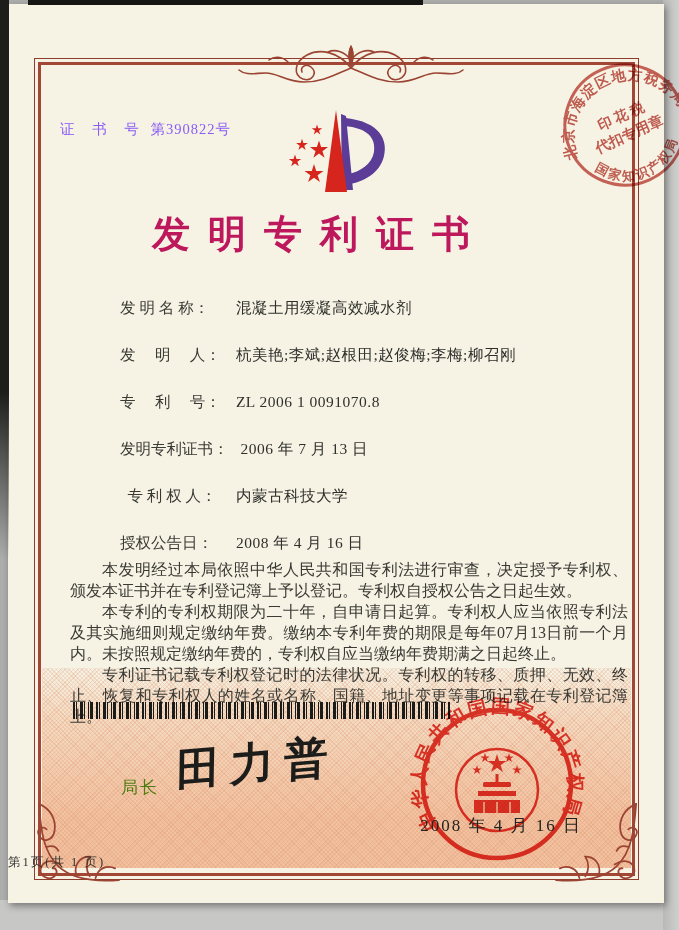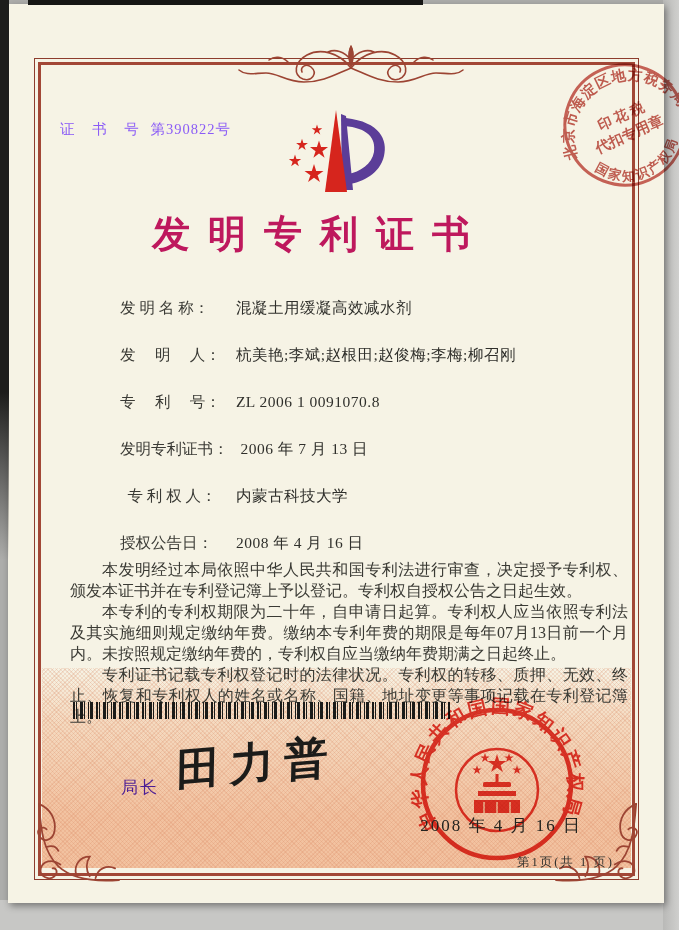--- a/index.html
+++ b/index.html
@@ -55,30 +55,30 @@
   .barcode{
     position:absolute;left:65px;top:698px;width:377px;height:17px;
     background:repeating-linear-gradient(90deg,
       #1b1b19 0 2px, rgba(0,0,0,0) 2px 3px,
       #1b1b19 3px 4px, rgba(0,0,0,0) 4px 7px,
       #1b1b19 7px 10px, rgba(0,0,0,0) 10px 11px,
       #1b1b19 11px 12px, rgba(0,0,0,0) 12px 15px,
       #1b1b19 15px 16px, rgba(0,0,0,0) 16px 17px,
       #1b1b19 17px 20px, rgba(0,0,0,0) 20px 23px);
   }
-  .director{position:absolute;left:113px;top:772px;font-size:17px;color:#4c1d95;letter-spacing:2px;}
+  .director{position:absolute;left:113px;top:772px;font-size:17px;color:#4d7c0f;letter-spacing:2px;}
   .signature{
     position:absolute;left:168px;top:730px;font-size:44px;font-weight:bold;color:#1c1c1a;
     transform:rotate(-5deg) skewX(-6deg);letter-spacing:10px;
     font-family:"DejaVu Sans",sans-serif;
   }
   .seal-svg{position:absolute;left:398px;top:686px;mix-blend-mode:multiply;}
   .seal-date{position:absolute;left:408px;top:810px;width:170px;text-align:center;font-size:17px;color:#23231f;letter-spacing:2px;}
   .tax-stamp{position:absolute;left:542px;top:46px;transform:rotate(-24deg);mix-blend-mode:multiply;opacity:.82;}
-  .footer-page{position:absolute;left:0;right:50px;top:850px;text-align:right;font-size:12.5px;color:#33332f;letter-spacing:2px;}
+  .footer-page{position:absolute;left:0;right:50px;top:850px;text-align:left;font-size:12.5px;color:#33332f;letter-spacing:2px;}
   .logo-svg{position:absolute;left:272px;top:96px;}
 </style>
 </head>
 <body>
 
 <div id="stage">
 
   <div class="scan-bottom"></div>
   <div class="scan-right"></div>
 

